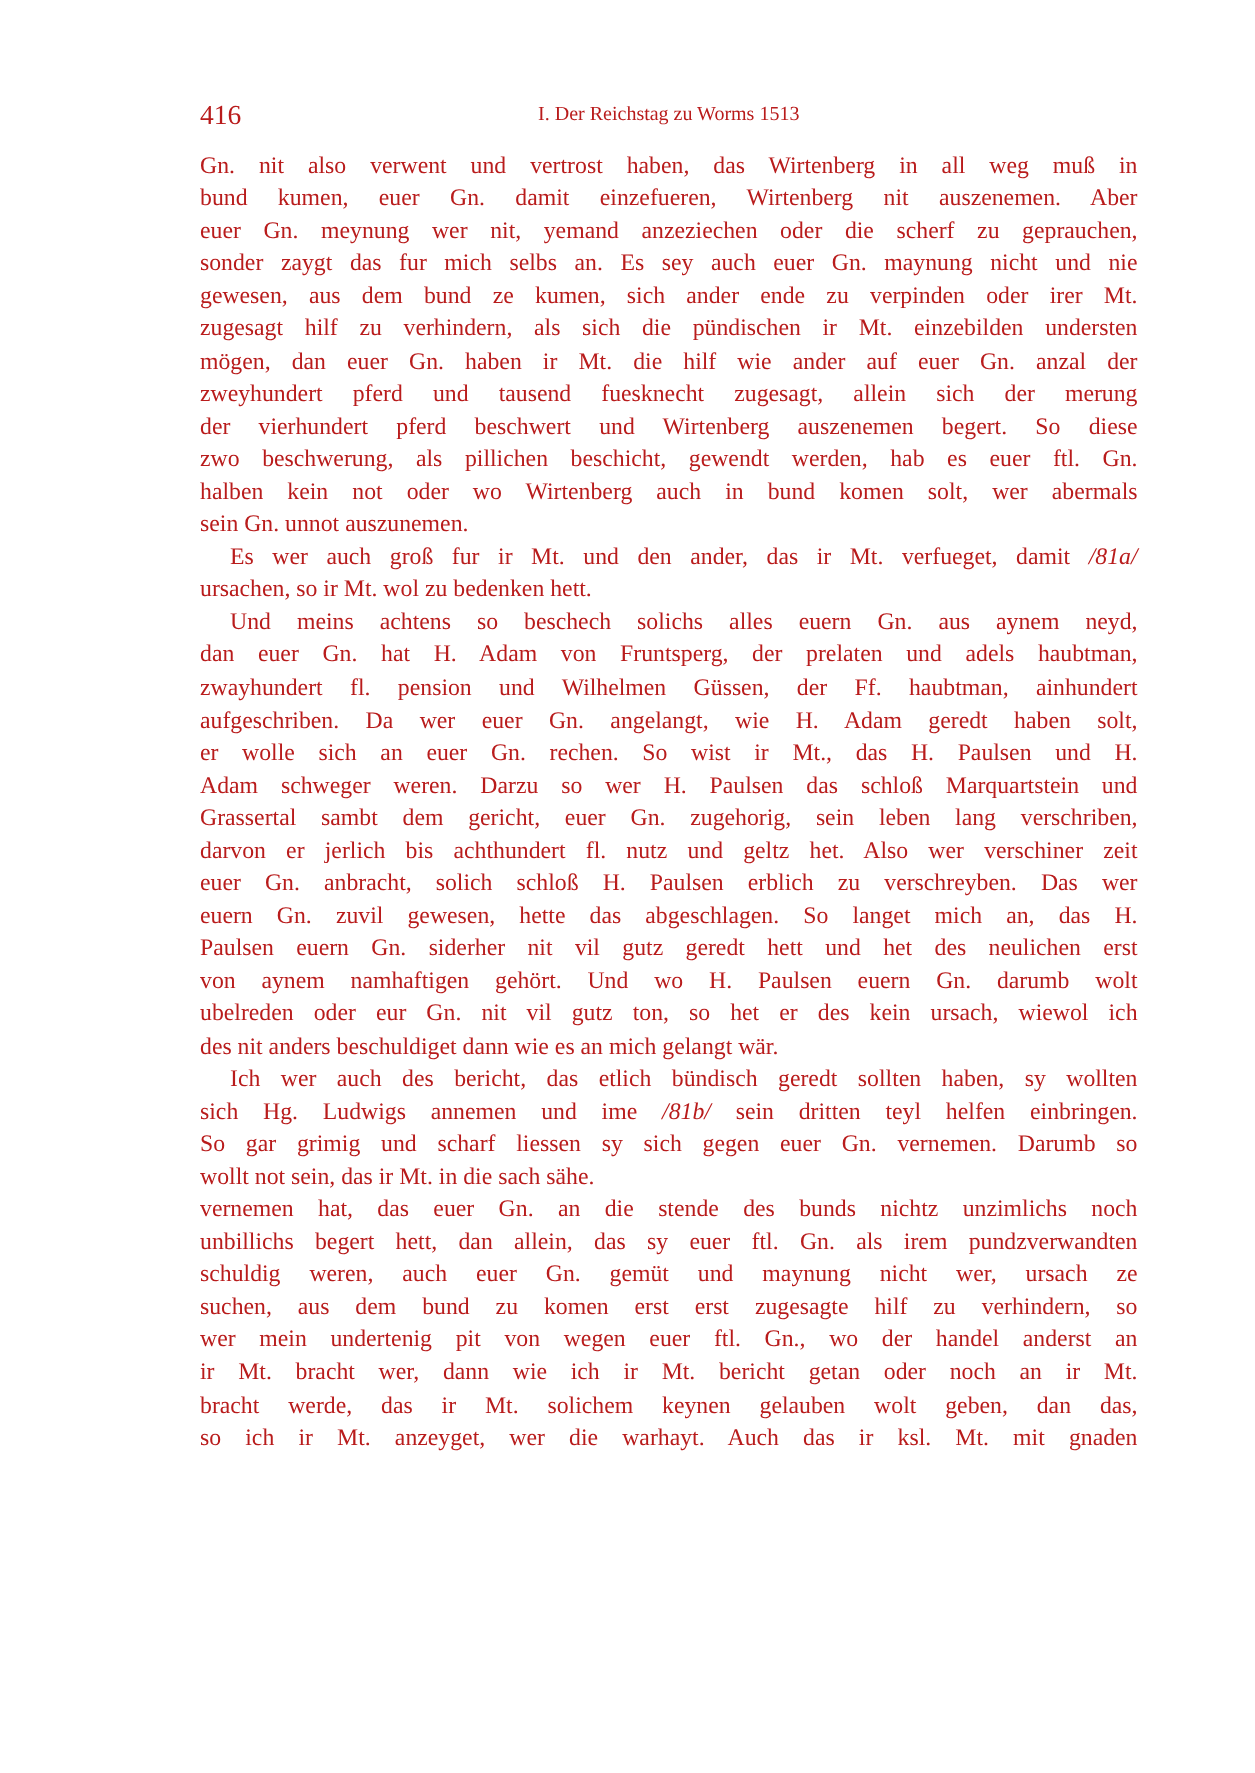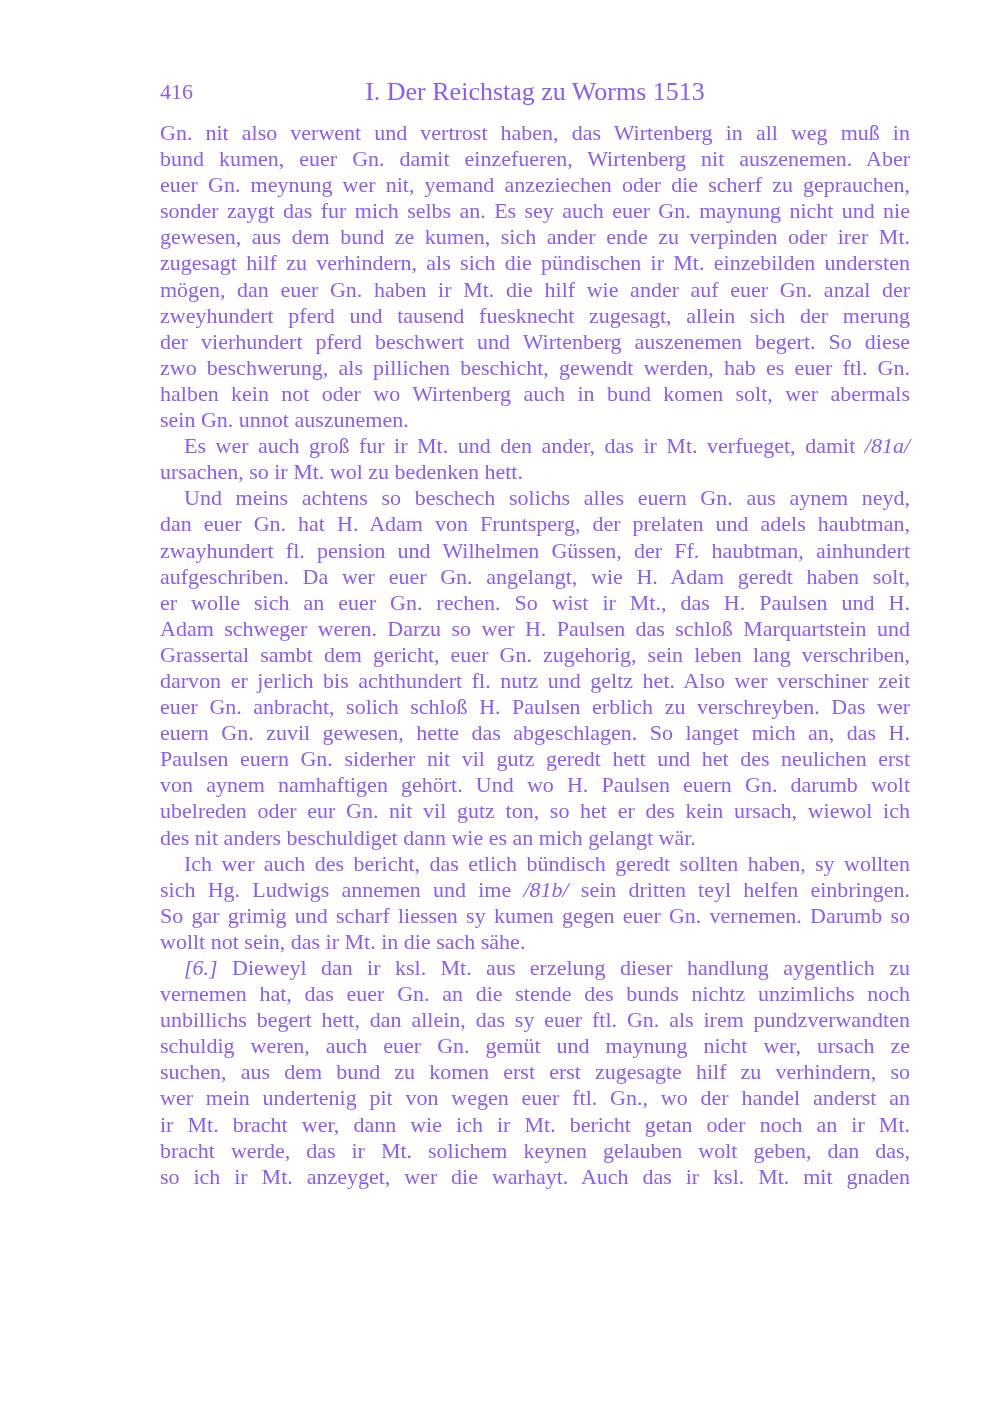--- a/index.html
+++ b/index.html
@@ -1,27 +1,27 @@
 <!DOCTYPE html>
 <html><head>
   <meta charset="utf-8">
   <style>
     html, body { margin: 0; padding: 0; background: #ffffff; }
     body { width: 1004px; height: 1418px; position: relative; overflow: hidden; }
     .page {
       position: absolute; left: 160px; top: 76px; width: 750px;
       font-family: "Liberation Serif", "DejaVu Serif", serif;
-      color: #8b5cf6;
+      color: #b91c1c;
     }
     .running-head {
       position: relative; height: 32px; font-size: 22px; line-height: 32px;
     }
     .page-number { position: absolute; left: 0; top: 0; }
-    .running-title { position: absolute; left: 0; right: 0; top: 0; text-align: center; font-size: 26px; }
-    .body-text { margin-top: 12px; font-size: 22px; line-height: 26.1px; }
+    .running-title { position: absolute; left: 0; right: 0; top: 0; text-align: center; font-size: 16px; }
+    .body-text { margin-top: 12px; font-size: 19px; line-height: 26.1px; }
     .line {
       display: block; text-align: justify; text-align-last: justify;
       white-space: nowrap; height: 26.1px; overflow: visible;
     }
     .line.last { text-align-last: left; }
     .line.indent { text-indent: 24px; }
     .it { font-style: italic; }
   </style>
 </head>
 <body>
@@ -62,25 +62,24 @@
         <span class="line"><span>euer Gn. anbracht, solich schloß H. Paulsen erblich zu verschreyben. Das wer</span></span>
         <span class="line"><span>euern Gn. zuvil gewesen, hette das abgeschlagen. So langet mich an, das H.</span></span>
         <span class="line"><span>Paulsen euern Gn. siderher nit vil gutz geredt hett und het des neulichen erst</span></span>
         <span class="line"><span>von aynem namhaftigen gehört. Und wo H. Paulsen euern Gn. darumb wolt</span></span>
         <span class="line"><span>ubelreden oder eur Gn. nit vil gutz ton, so het er des kein ursach, wiewol ich</span></span>
         <span class="line last"><span>des nit anders beschuldiget dann wie es an mich gelangt wär.</span></span>
       </div>
       <div>
         <span class="line indent"><span>Ich wer auch des bericht, das etlich bündisch geredt sollten haben, sy wollten</span></span>
         <span class="line"><span>sich Hg. Ludwigs annemen und ime </span><span class="it">/81b/</span><span> sein dritten teyl helfen einbringen.</span></span>
-        <span class="line"><span>So gar grimig und scharf liessen sy kumen gegen euer Gn. vernemen. Darumb so</span></span>
+        <span class="line"><span>So gar grimig und scharf liessen sy sich gegen euer Gn. vernemen. Darumb so</span></span>
         <span class="line last"><span>wollt not sein, das ir Mt. in die sach sähe.</span></span>
       </div>
       <div>
-        <span class="line indent"><span class="it">[6.]</span><span> Dieweyl dan ir ksl. Mt. aus erzelung dieser handlung aygentlich zu</span></span>
         <span class="line"><span>vernemen hat, das euer Gn. an die stende des bunds nichtz unzimlichs noch</span></span>
         <span class="line"><span>unbillichs begert hett, dan allein, das sy euer ftl. Gn. als irem pundzverwandten</span></span>
         <span class="line"><span>schuldig weren, auch euer Gn. gemüt und maynung nicht wer, ursach ze</span></span>
         <span class="line"><span>suchen, aus dem bund zu komen erst erst zugesagte hilf zu verhindern, so</span></span>
         <span class="line"><span>wer mein undertenig pit von wegen euer ftl. Gn., wo der handel anderst an</span></span>
         <span class="line"><span>ir Mt. bracht wer, dann wie ich ir Mt. bericht getan oder noch an ir Mt.</span></span>
         <span class="line"><span>bracht werde, das ir Mt. solichem keynen gelauben wolt geben, dan das,</span></span>
         <span class="line"><span>so ich ir Mt. anzeyget, wer die warhayt. Auch das ir ksl. Mt. mit gnaden</span></span>
       </div>
     </div>

